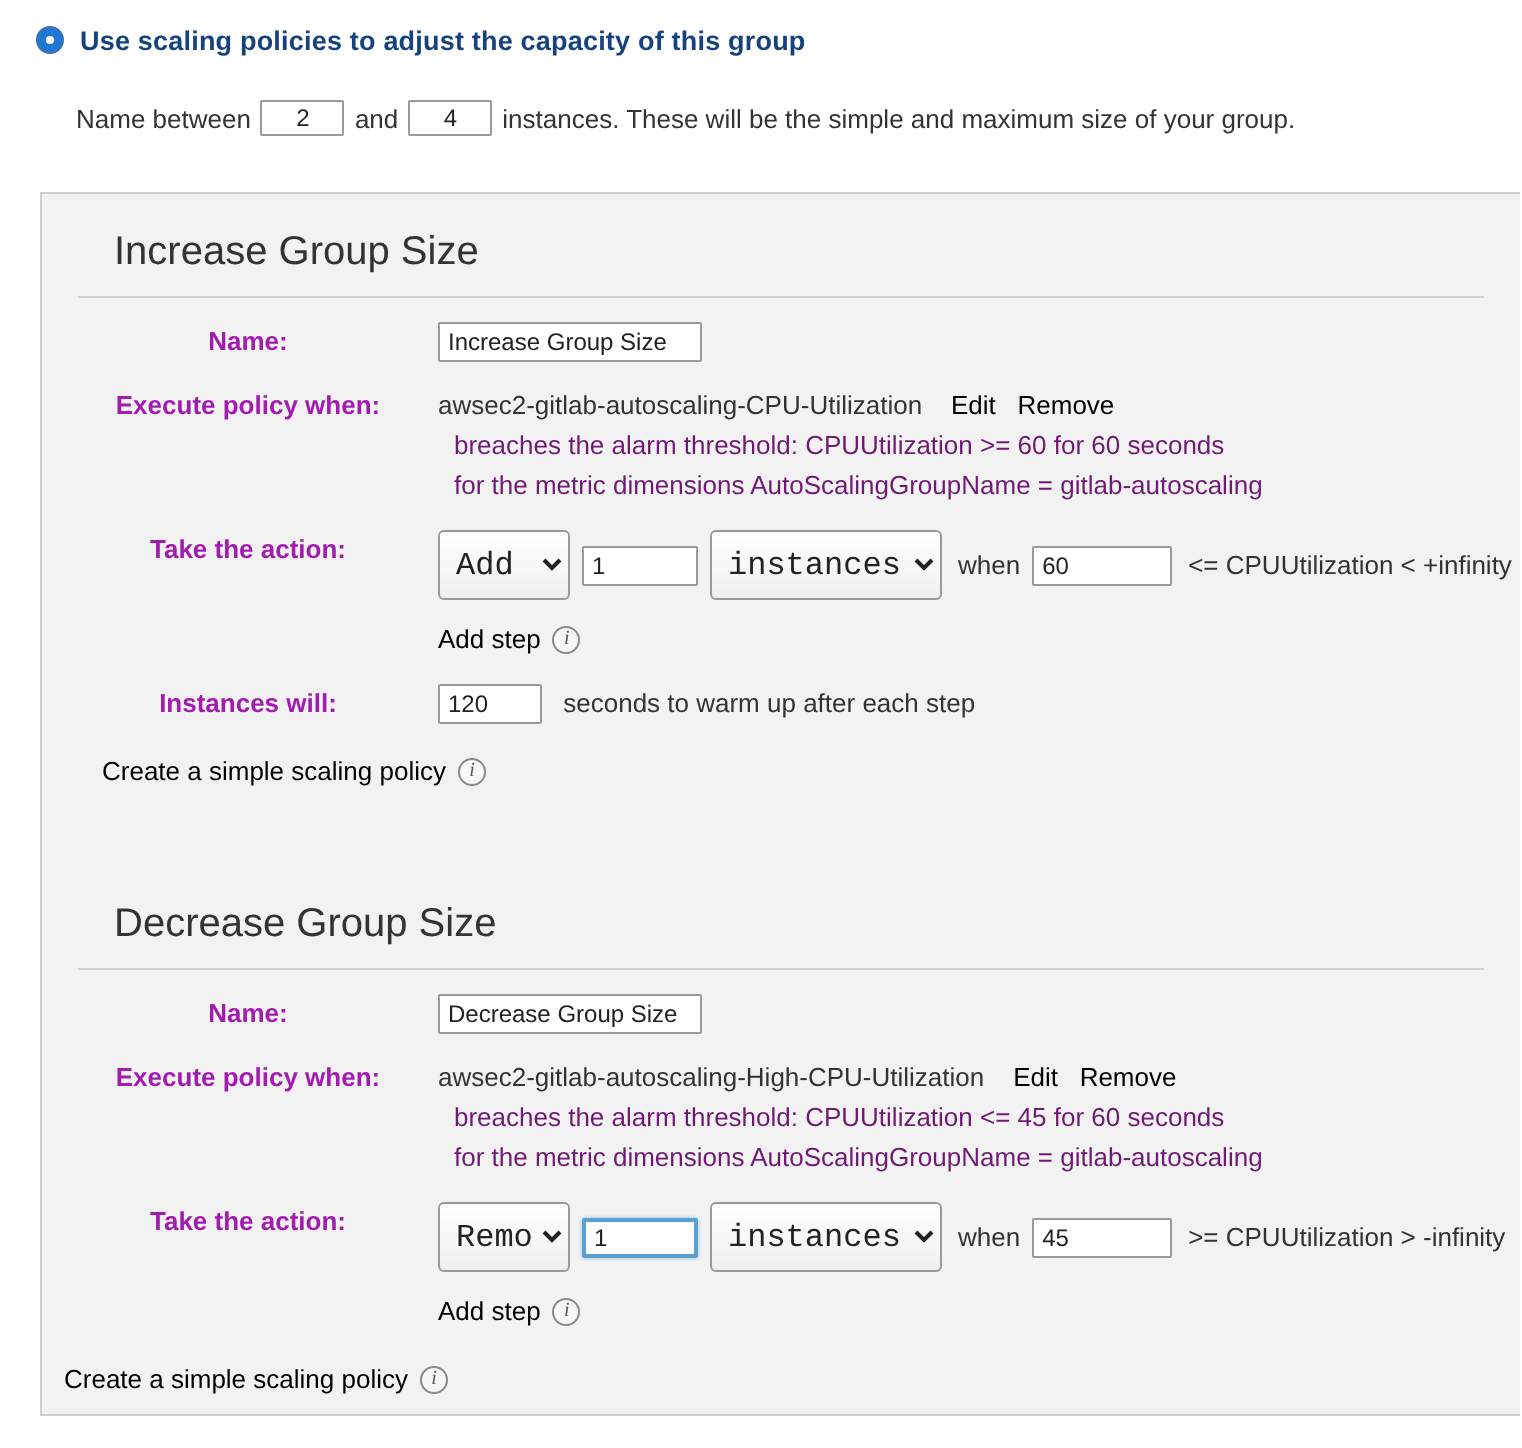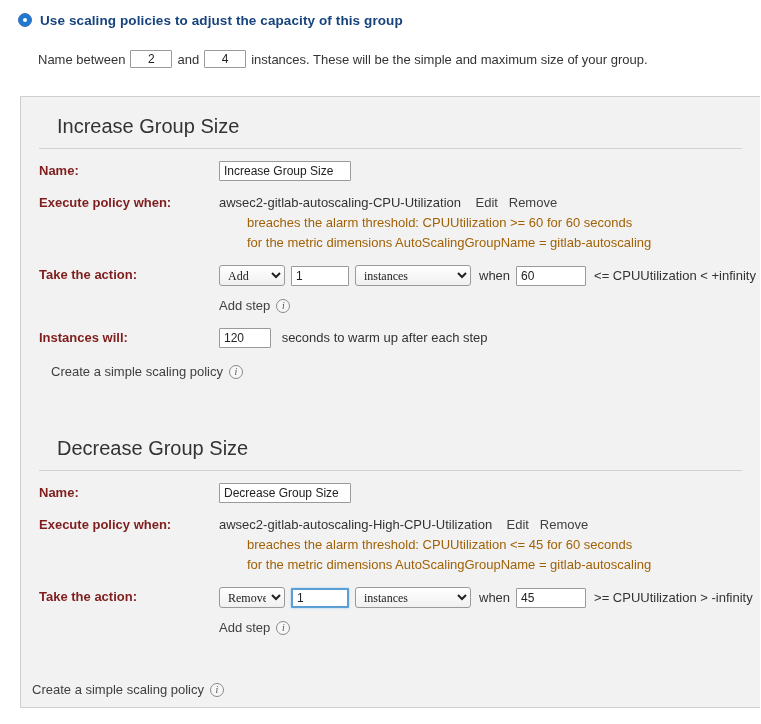--- a/index.html
+++ b/index.html
@@ -102,23 +102,23 @@
   .section-title.second { padding-top: 22px; }
 
   .row {
     display: flex;
     align-items: flex-start;
     margin-top: 12px;
     font-size: 13px;
   }
   .row-label {
     width: 180px;
-    text-align: left;
+    text-align: center;
     font-weight: bold;
-    color: #7f1d1d;
+    color: #a21caf;
     padding-right: 10px;
     box-sizing: border-box;
     flex: none;
     line-height: 20px;
   }
   .row-content {
     flex: 1;
     line-height: 20px;
   }
 
@@ -130,42 +130,41 @@
     font-size: 12px;
     color: #222;
     padding: 0 4px;
     box-sizing: border-box;
     border-radius: 1px;
   }
   .name-input { width: 132px; }
 
   .policy-name { color: #333; }
   .link {
-    color: #404040;
+    color: #000000;
     text-decoration: none;
     cursor: pointer;
   }
   .sub-line {
     display: block;
     padding-left: 8px;
-    color: #a16207;
-    margin-left: 20px;
+    color: #701a75;
   }
 
   
   .action-row {
     display: flex;
     align-items: center;
     font-size: 13px;
     flex-wrap: nowrap;
   }
   select.sel {
-    font-family: Liberation Serif, serif;
-    font-size: 12px;
-    height: 21px;
+    font-family: Liberation Mono, monospace;
+    font-size: 16px;
+    height: 35px;
     border: 1px solid #9a9a9a;
     border-radius: 3px;
     background: linear-gradient(to bottom, #ffffff, #f0f0f0);
     color: #222;
     padding: 0 2px 0 4px;
     box-sizing: border-box;
     -webkit-appearance: menulist;
     appearance: menulist;
   }
   .sel-op { width: 66px; }

